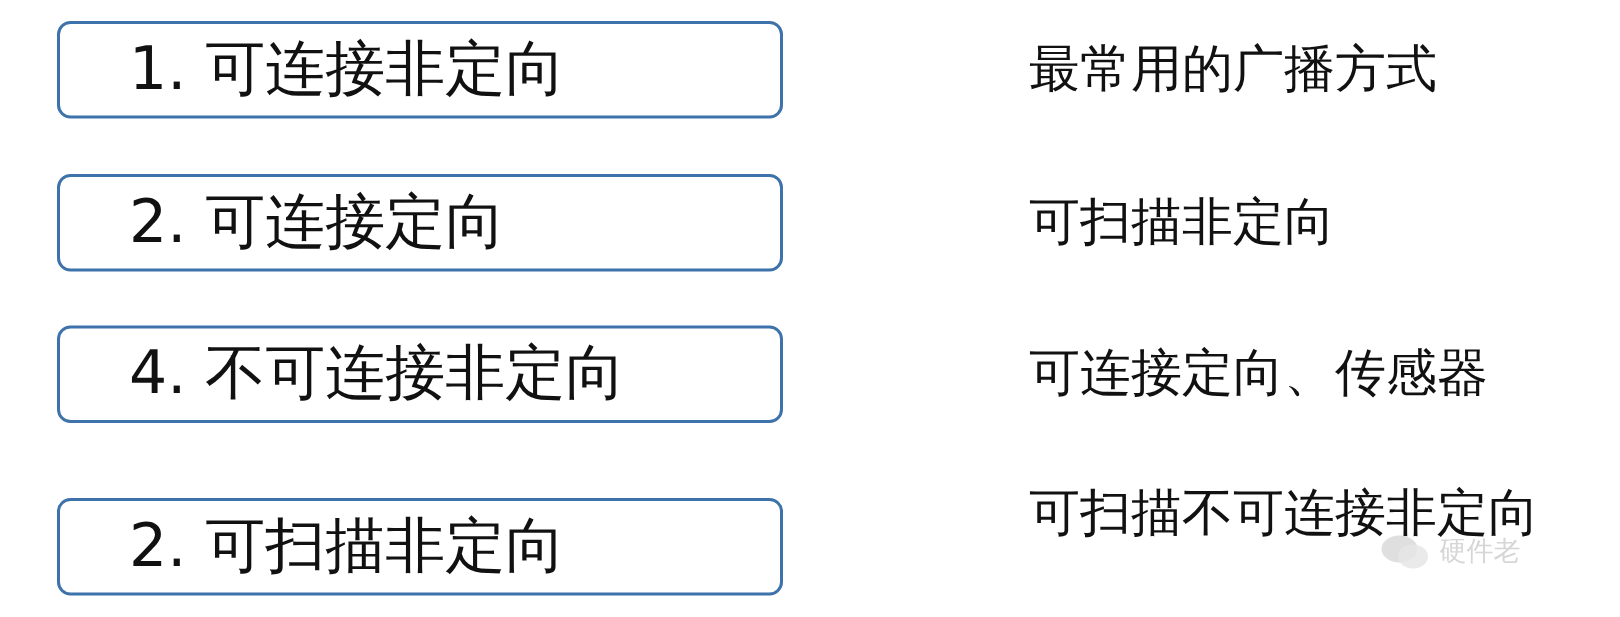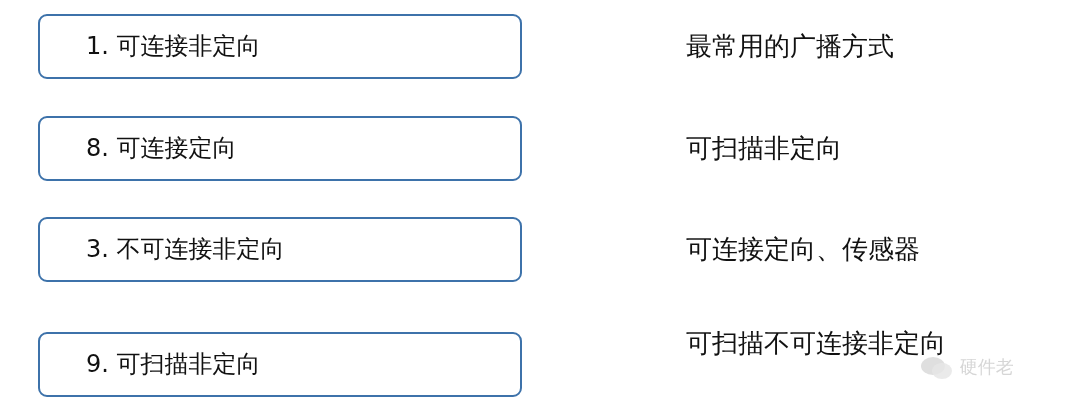--- a/index.html
+++ b/index.html
@@ -7,52 +7,52 @@
     width: 1080px; height: 411px; background: #ffffff; position: relative; overflow: hidden;
     font-family: "DejaVu Sans", "Liberation Sans", sans-serif; color: #111111;
   }
   .box {
     position: absolute; left: 38px; width: 480px; height: 61px;
     border: 2px solid #3d72aa; border-radius: 9px; background: #ffffff;
     box-sizing: content-box;
   }
   .box-label {
     position: absolute; left: 46px; top: 0; height: 61px; line-height: 61px;
-    font-size: 24px; white-space: nowrap; color: #111111;
+    font-size: 40px; white-space: nowrap; color: #111111;
   }
   .desc {
-    position: absolute; left: 686px; font-size: 26px; line-height: 40px;
+    position: absolute; left: 686px; font-size: 34px; line-height: 40px;
     white-space: nowrap; color: #111111;
   }
   .watermark {
     position: absolute; left: 920px; top: 355px; font-size: 18px; color: rgba(200,200,200,0.75);
     white-space: nowrap; pointer-events: none;
   }
   .wm-icon { display: inline-block; width: 34px; height: 26px; vertical-align: middle; }
 </style>
 </head>
 <body>
 
 <div class="box" style="top:14px;">
   <span class="box-label">1. 可连接非定向</span>
 </div>
 <div class="desc" style="top:26px;">最常用的广播方式</div>
 
 <div class="box" style="top:116px;">
-  <span class="box-label">8. 可连接定向</span>
+  <span class="box-label">2. 可连接定向</span>
 </div>
 <div class="desc" style="top:128px;">可扫描非定向</div>
 
 <div class="box" style="top:217px;">
-  <span class="box-label">3. 不可连接非定向</span>
+  <span class="box-label">4. 不可连接非定向</span>
 </div>
 <div class="desc" style="top:229px;">可连接定向、传感器</div>
 
 <div class="box" style="top:332px;">
-  <span class="box-label">9. 可扫描非定向</span>
+  <span class="box-label">2. 可扫描非定向</span>
 </div>
 <div class="desc" style="top:325px;font-family:Liberation Mono, monospace;">可扫描不可连接非定向</div>
 
 <div class="watermark">
   <svg class="wm-icon" viewBox="0 0 34 26">
     <ellipse cx="13" cy="11" rx="12" ry="9" fill="rgba(215,215,215,0.8)"></ellipse>
     <ellipse cx="22" cy="16" rx="10" ry="8" fill="rgba(230,230,230,0.85)"></ellipse>
   </svg>
   <span>硬件老</span>
 </div>

